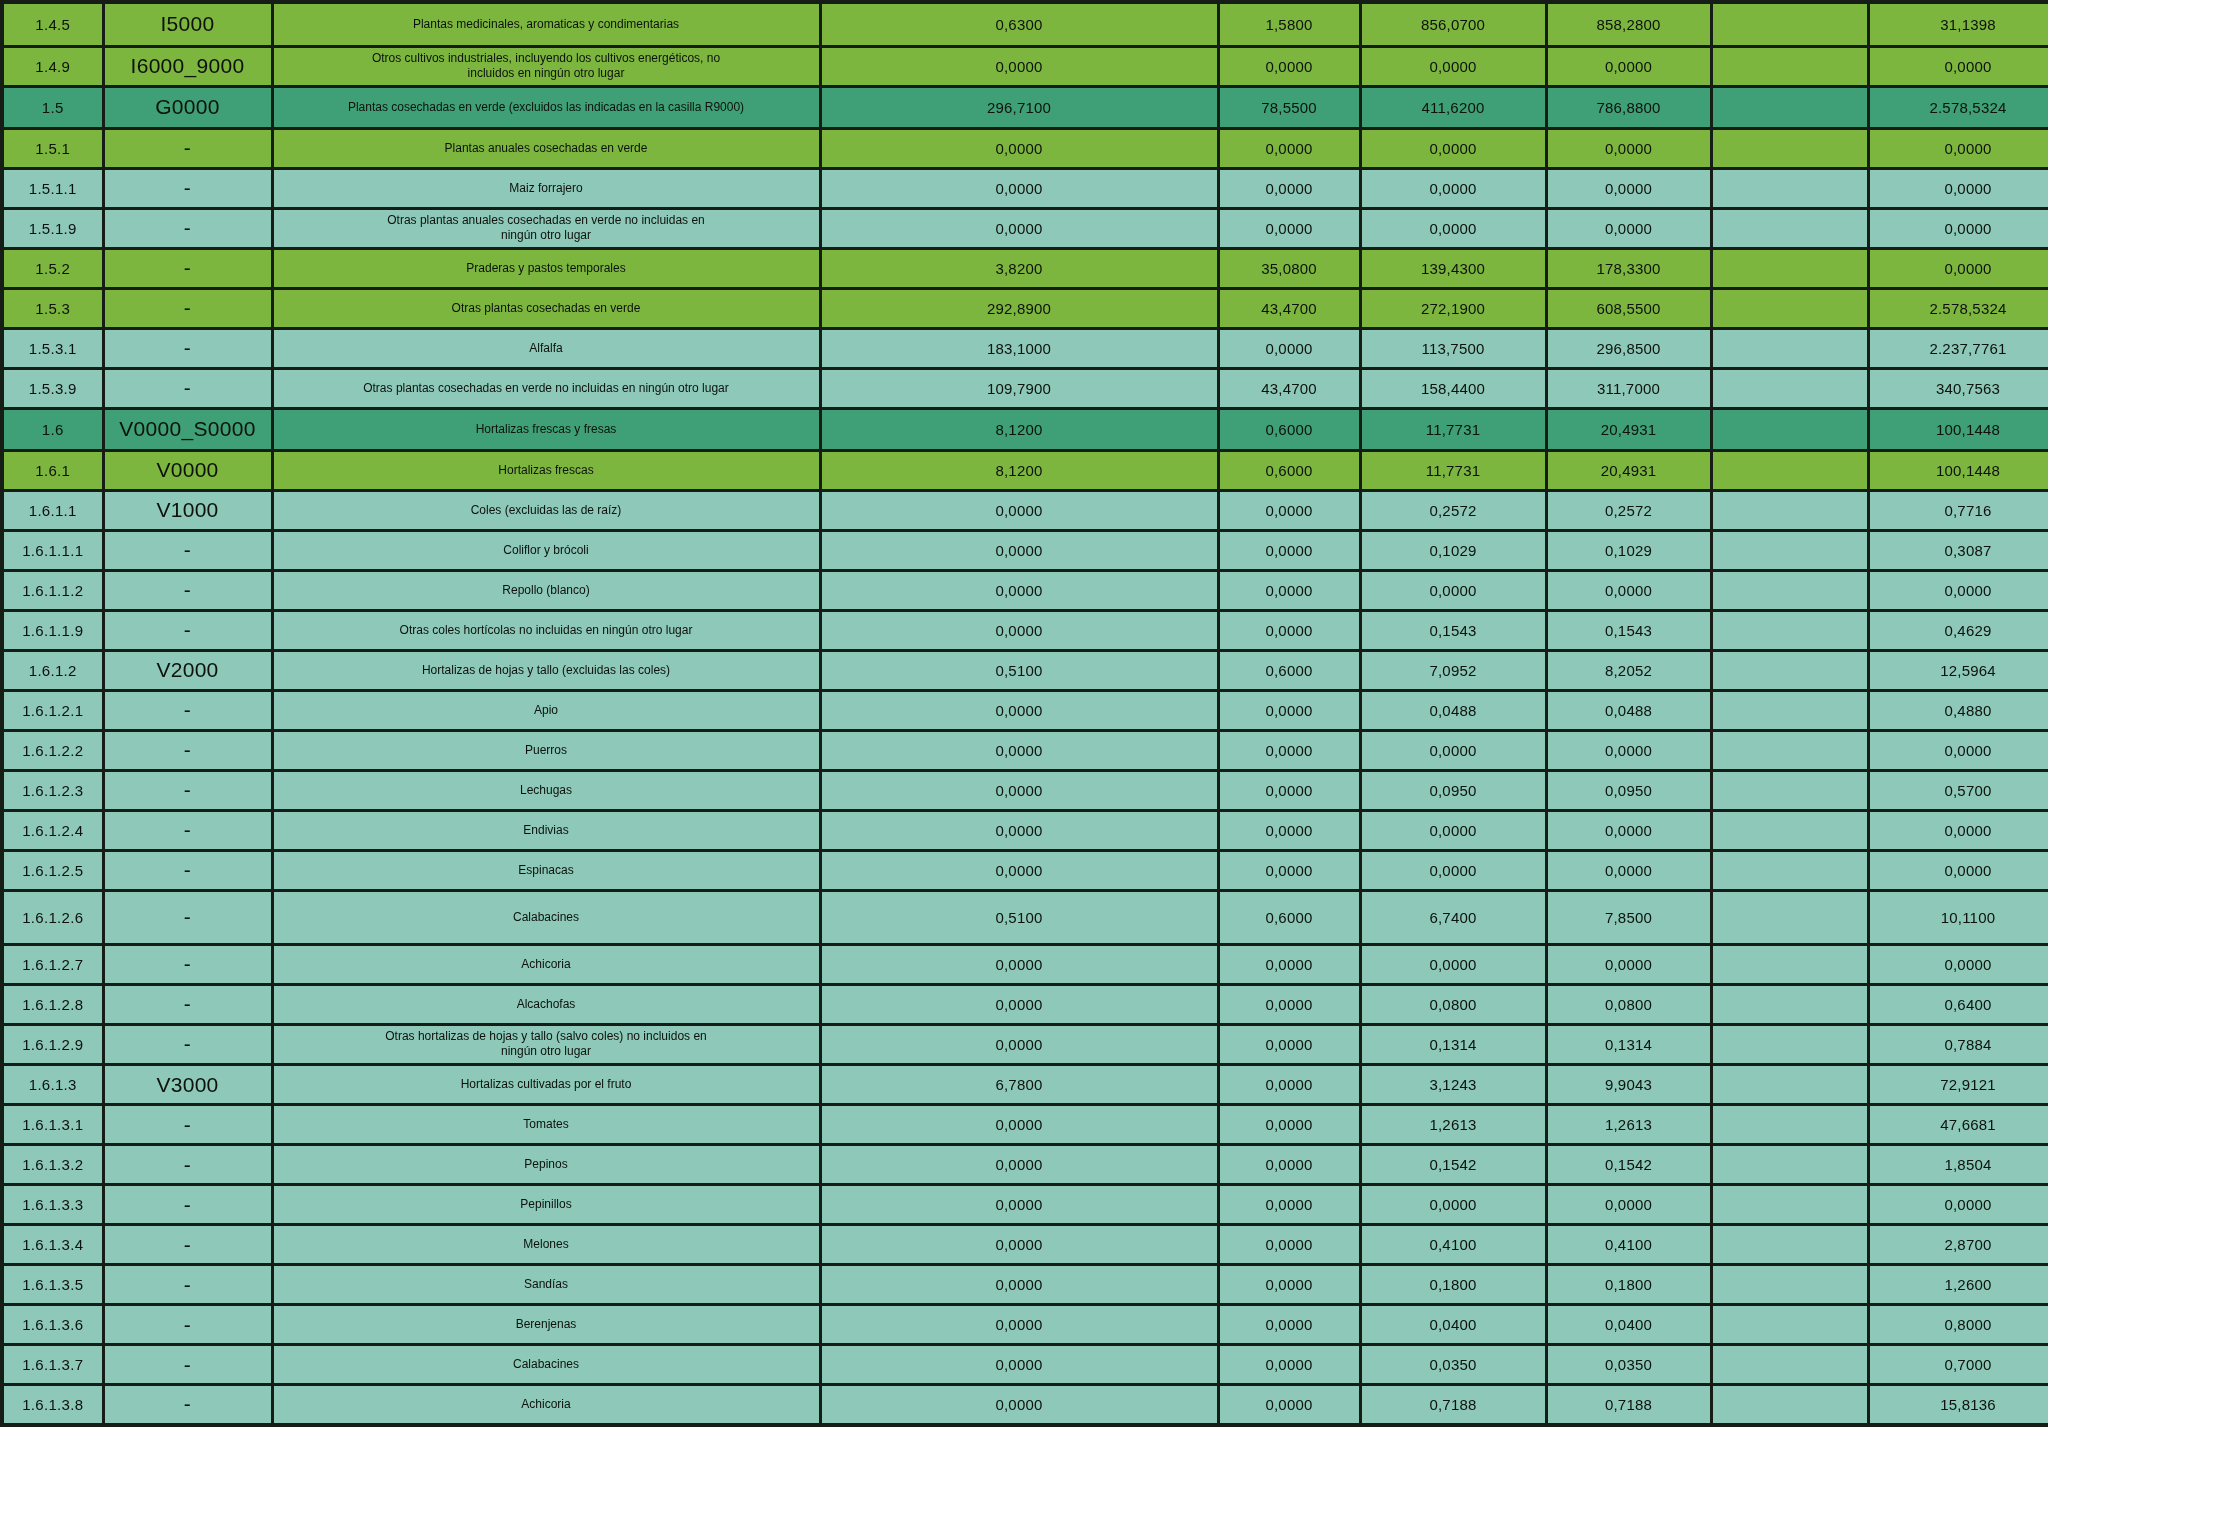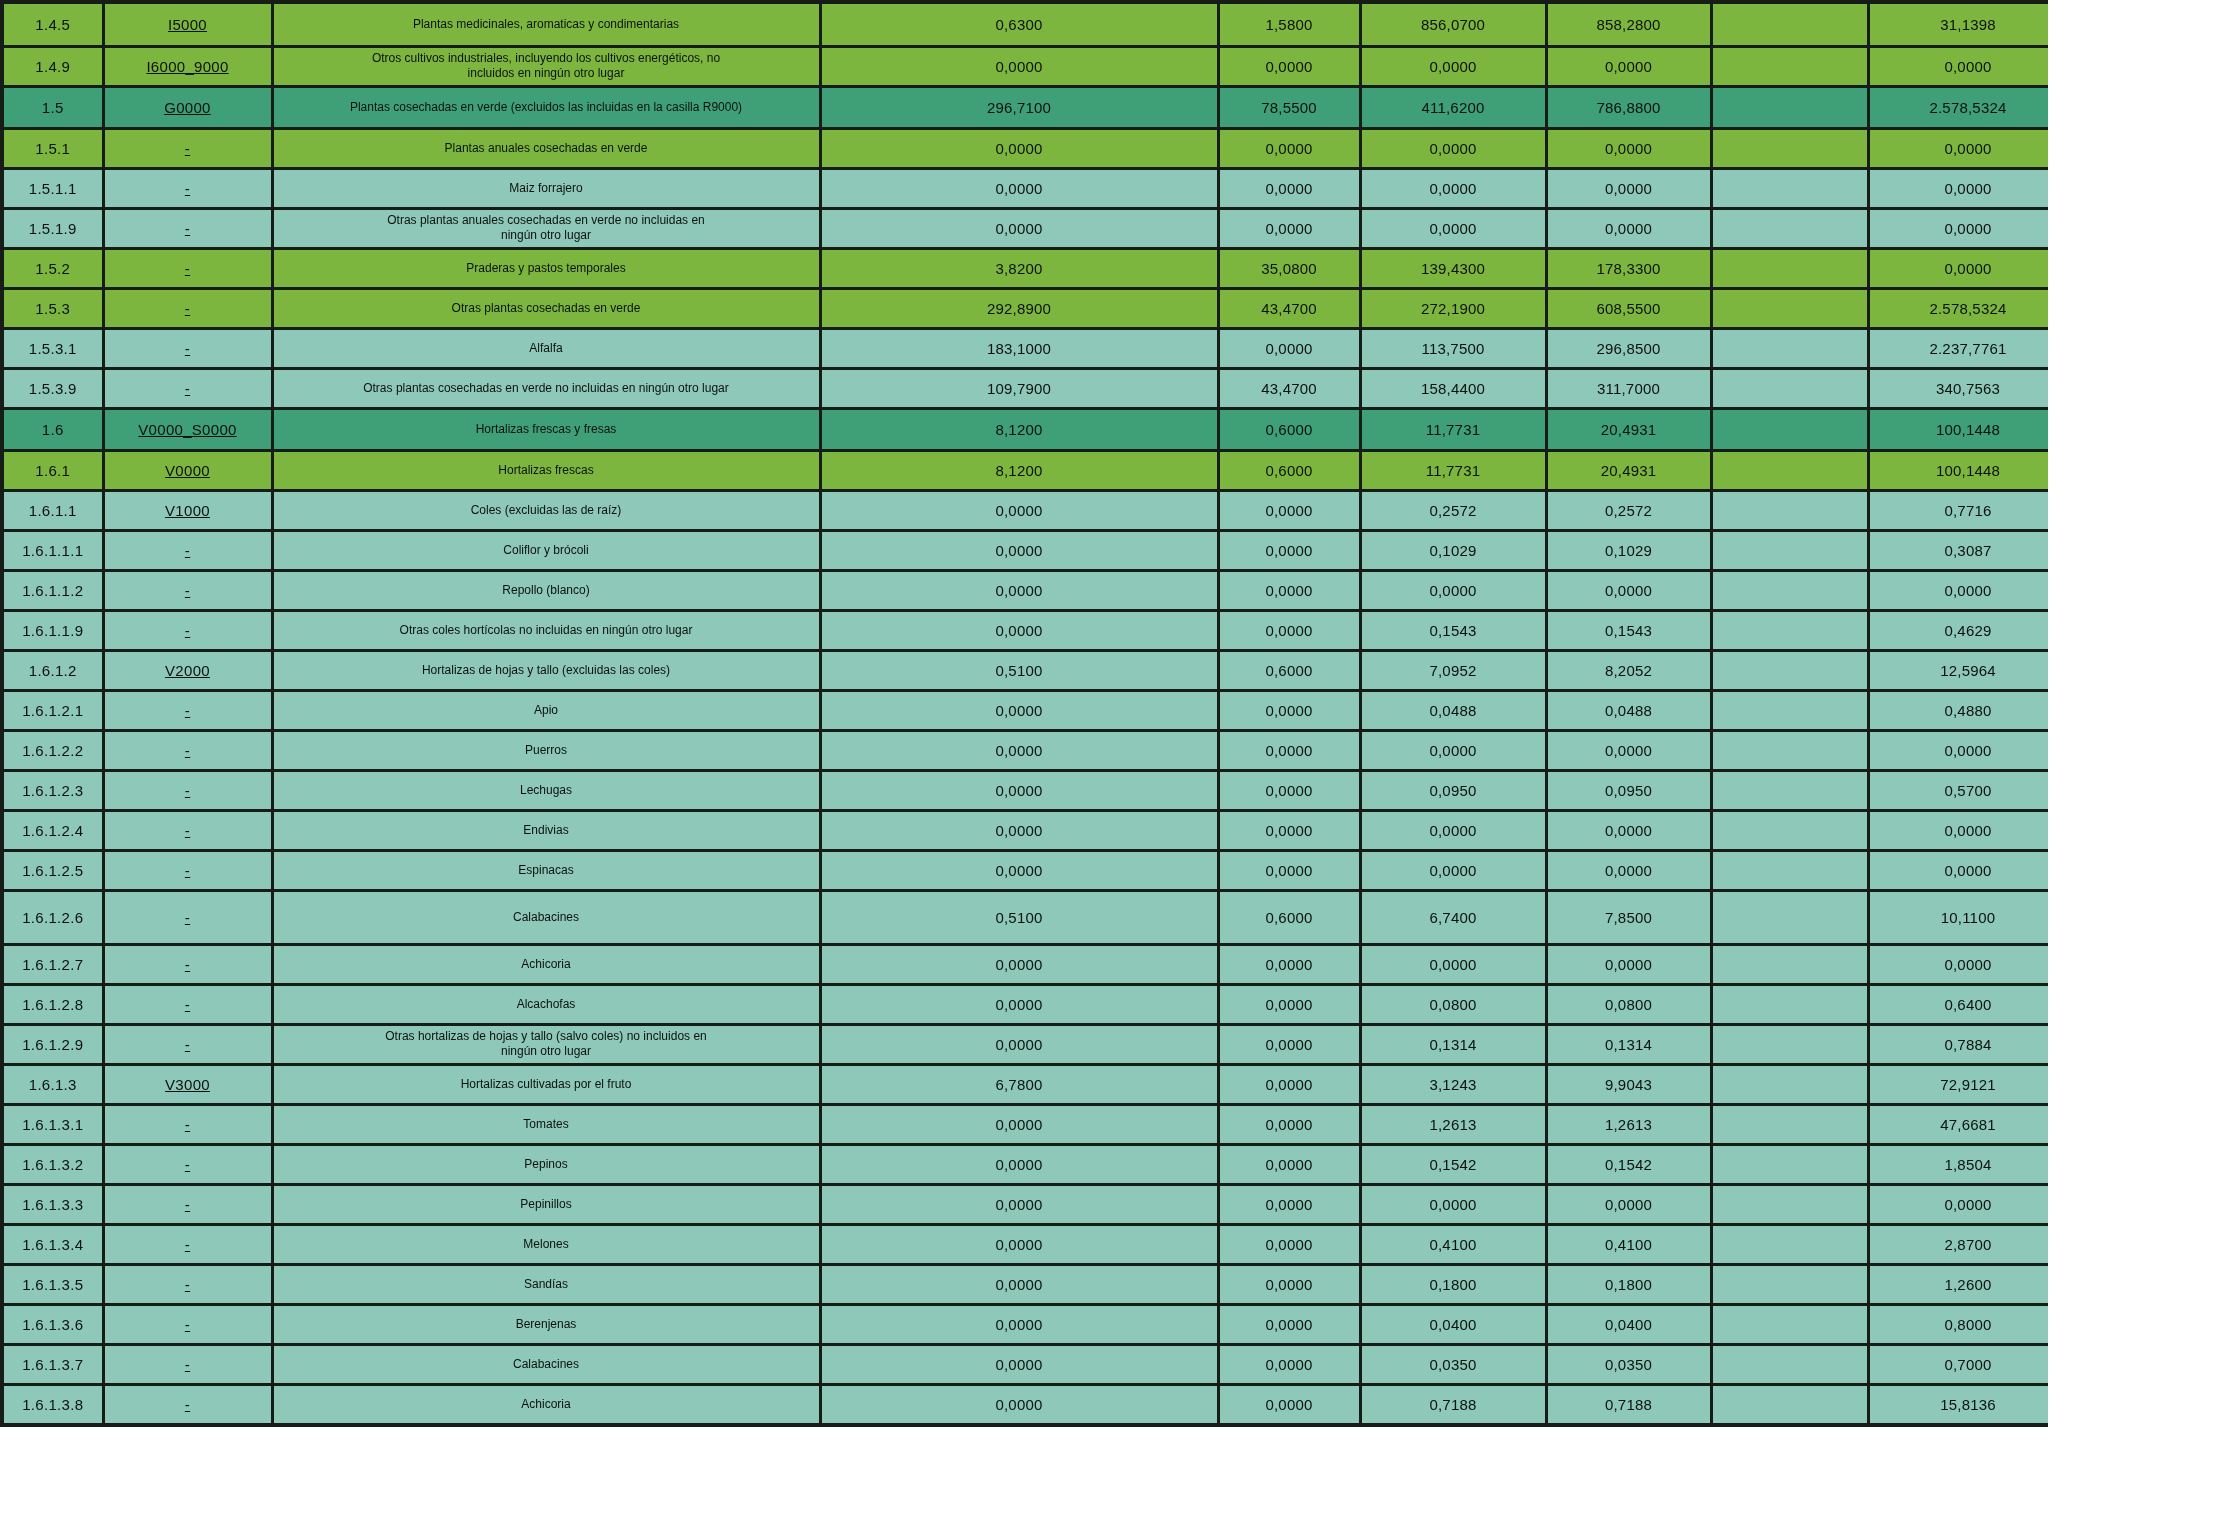--- a/index.html
+++ b/index.html
@@ -33,21 +33,21 @@
     overflow:hidden;
   }
   .stat-table tr{height:40px;}
   .stat-table tr:first-child{height:44px;}
   .stat-table tr.row-tall{height:54px;}
   .stat-table tr.row-dark{height:42px;}
   .row-green td{background:var(--green);}
   .row-dark td{background:var(--dark);}
   .row-teal td{background:var(--teal);}
   .c-code{font-size:15px;letter-spacing:.3px;}
-  .c-code2{font-size:15px;letter-spacing:.3px;text-decoration:underline;}
+  .c-code2{font-size:21px;letter-spacing:.3px;}
   .c-desc{
     font-size:12px;
     line-height:1.25;
     white-space:pre-line;
     padding:2px 10px;
   }
   .c-num{font-size:15px;letter-spacing:.2px;}
   
   .c-num-a{padding-right:215px;}
   .c-note{
@@ -96,21 +96,21 @@
     <td class="c-num">0,0000</td>
     <td class="c-num">0,0000</td>
     <td class="c-num">0,0000</td>
     <td class="c-num"></td>
     <td class="c-num">0,0000</td>
     <td class="c-note"></td>
   </tr>
         <tr class="row-dark">
     <td class="c-code">1.5</td>
     <td class="c-code2">G0000</td>
-    <td class="c-desc">Plantas cosechadas en verde (excluidos las incluidas en la casilla R9000)</td>
+    <td class="c-desc">Plantas cosechadas en verde (excluidos las indicadas en la casilla R9000)</td>
     <td class="c-num c-num-a">296,7100</td>
     <td class="c-num">78,5500</td>
     <td class="c-num">411,6200</td>
     <td class="c-num">786,8800</td>
     <td class="c-num"></td>
     <td class="c-num">2.578,5324</td>
     <td class="c-note"></td>
   </tr>
         <tr class="row-green">
     <td class="c-code">1.5.1</td>

